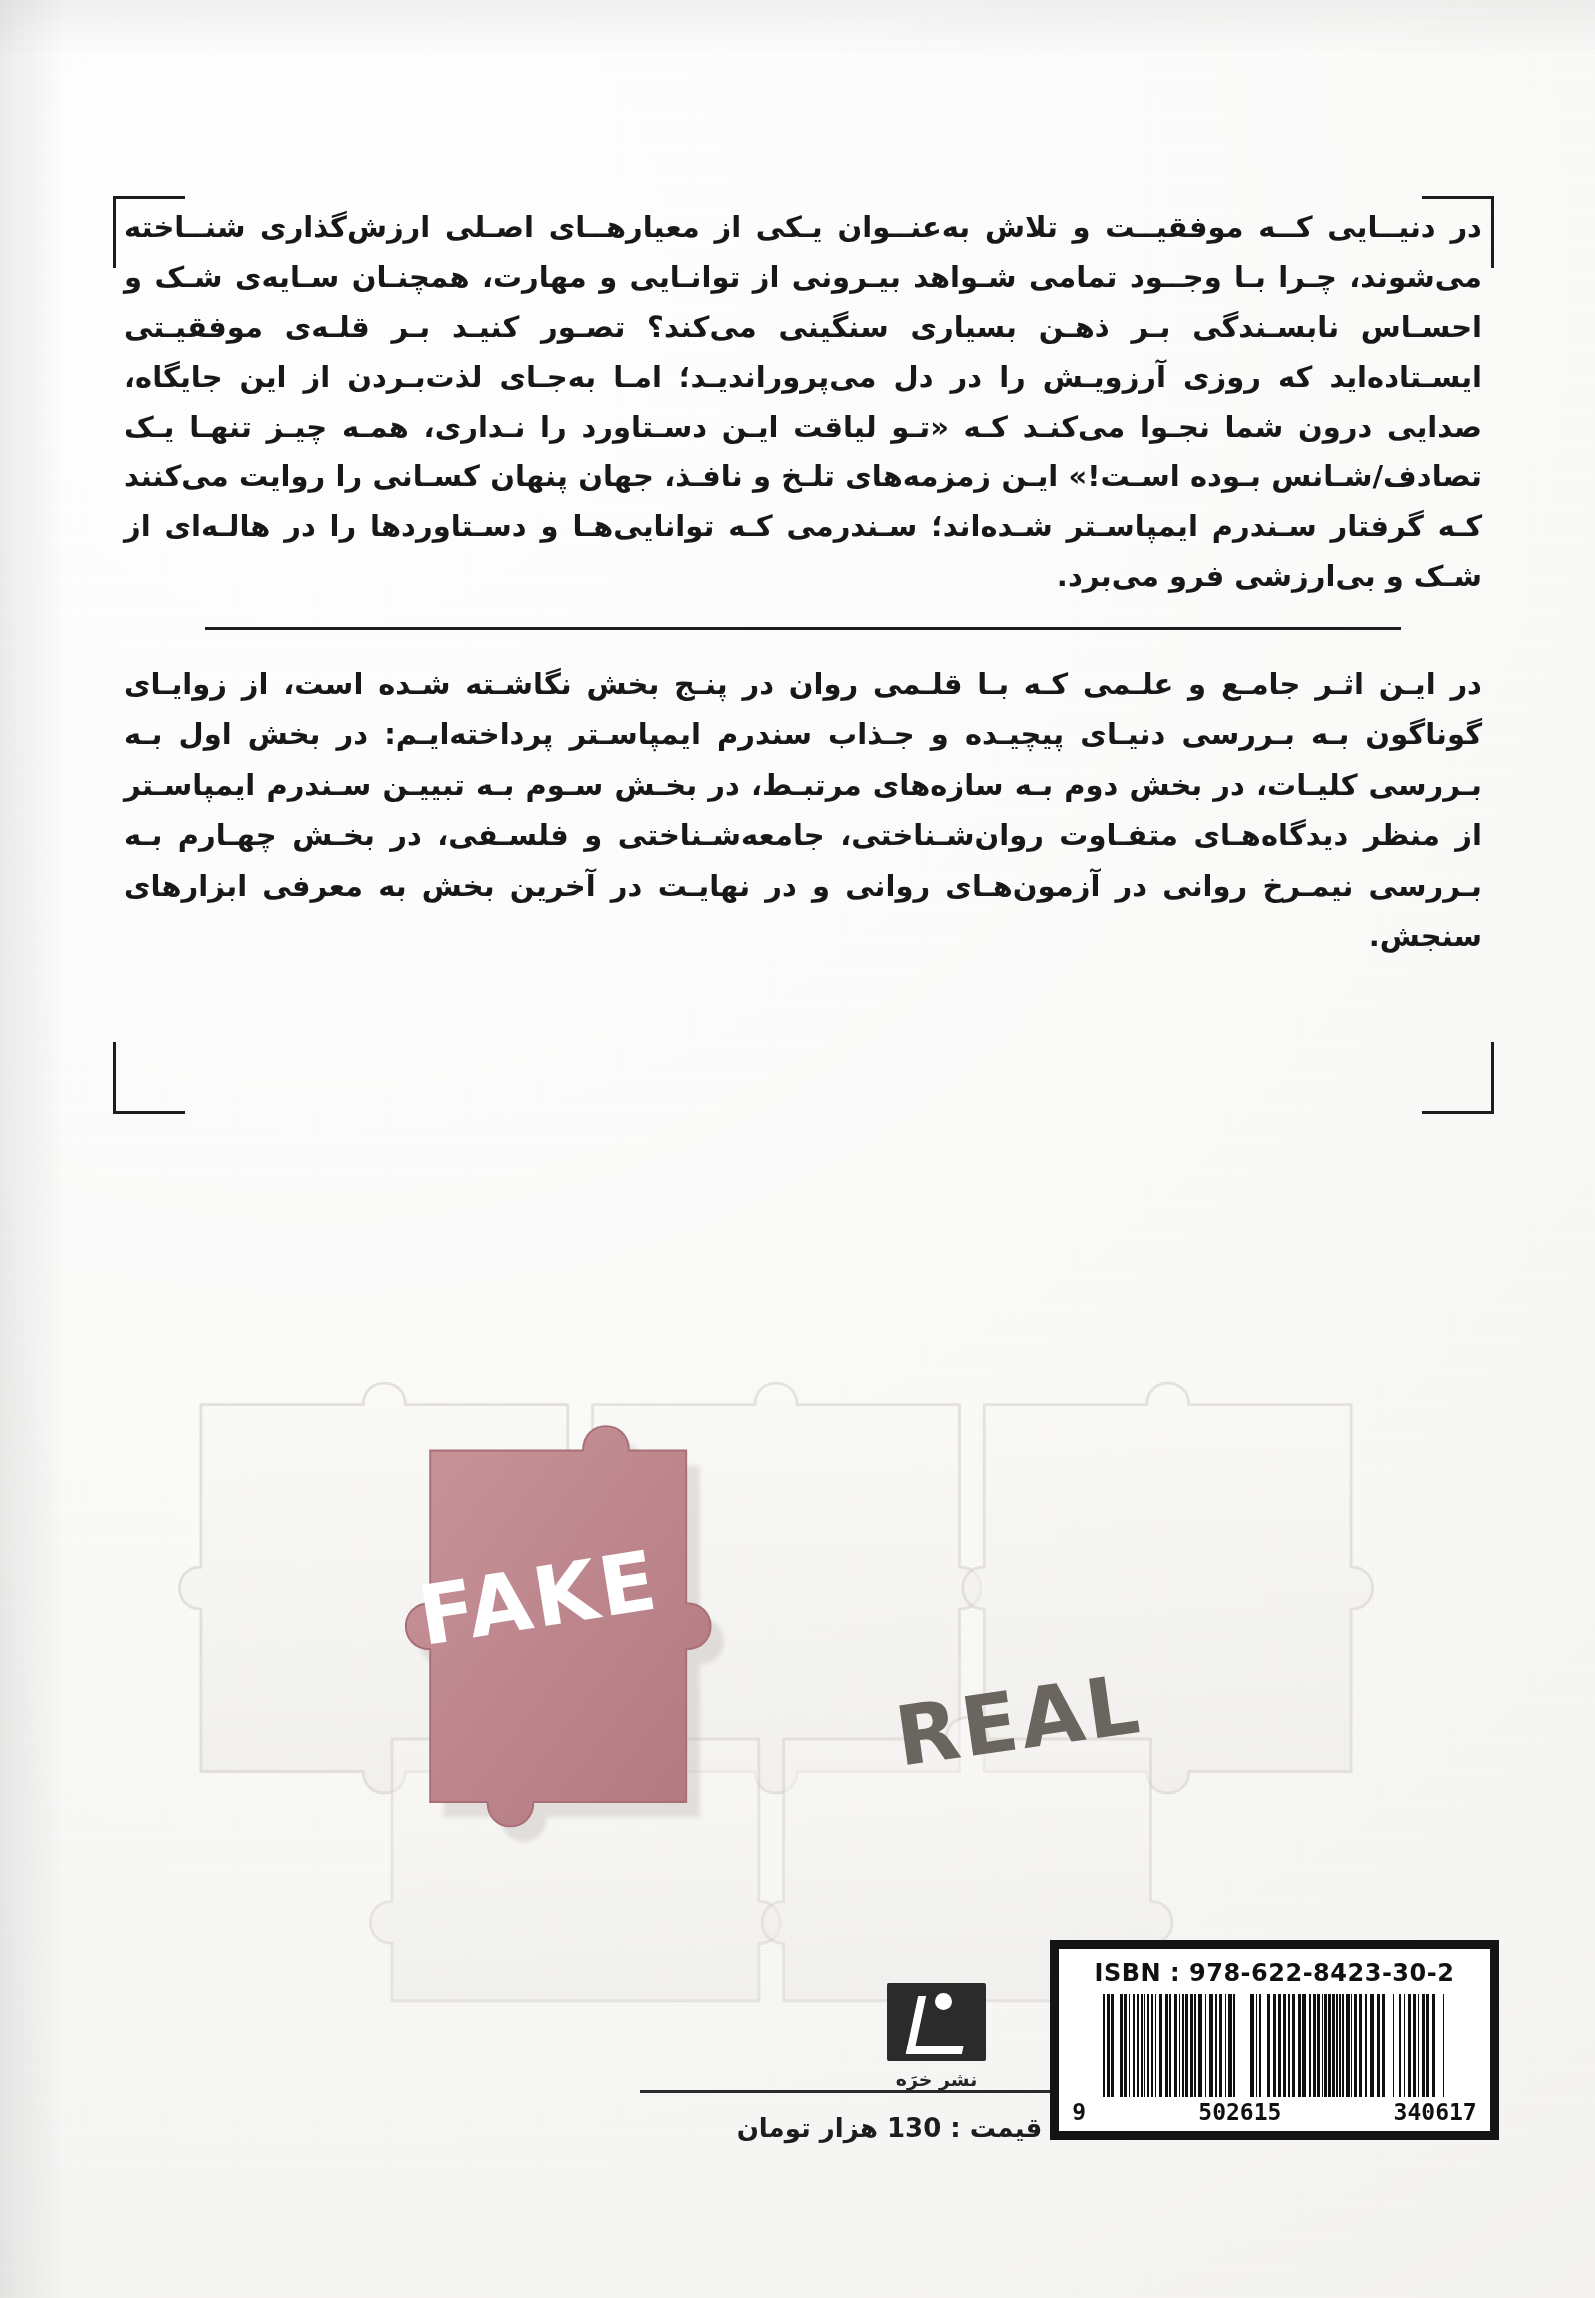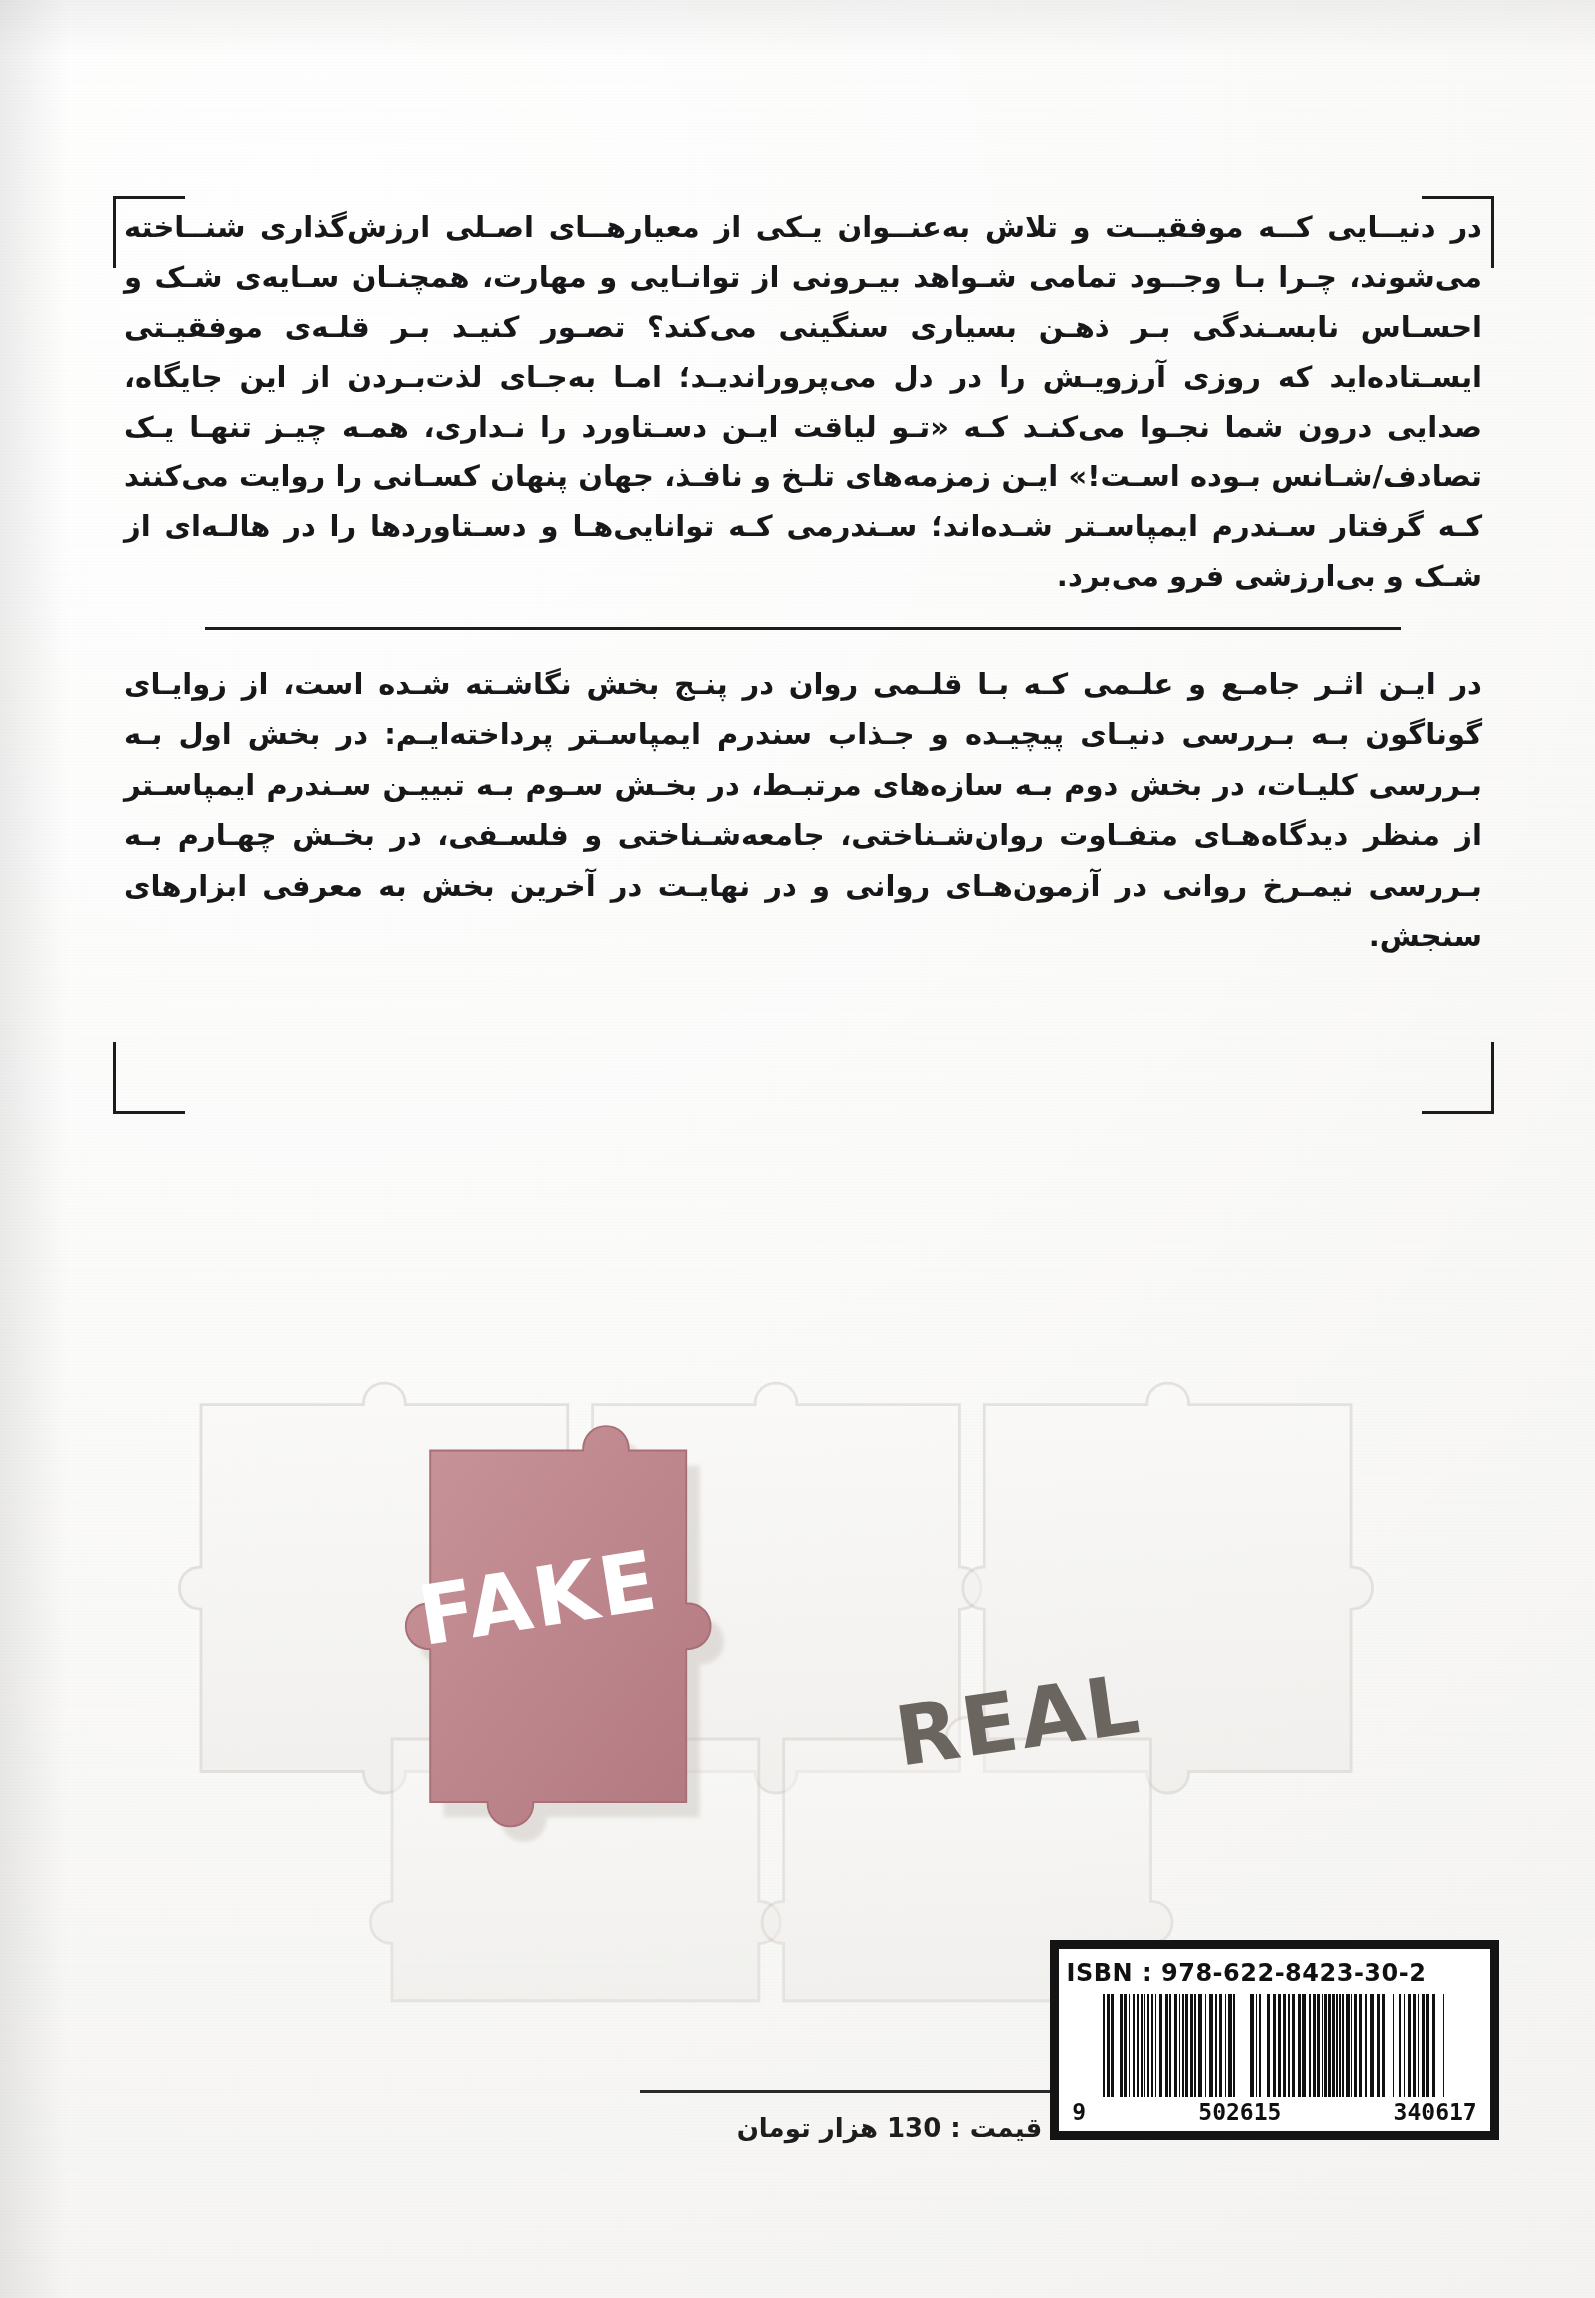--- a/index.html
+++ b/index.html
@@ -164,21 +164,21 @@
     position: absolute;
     right: 96px;
     top: 1940px;
     width: 449px;
     background: #ffffff;
     border: 9.6px solid #141414;
     padding: 9.6px 7.6px 5.7px 7.6px;
     box-sizing: border-box;
   }
   .isbn-text {
-    text-align: left;
+    text-align: center;
     font-family: "DejaVu Sans", "Liberation Sans", sans-serif;
     font-size: 24px;
     font-weight: 600;
     color: #111;
     direction: ltr;
     letter-spacing: 0.5px;
     margin-bottom: 7.6px;
   }
   .barcode {
     height: 103px;
@@ -255,20 +255,24 @@
       <path d="M300,168 h160 c0,-34 48,-34 48,0 h60 v160 c34,0 34,48 0,48 v160 h-160 c0,34 -48,34 -48,0 h-60 v-160 c-34,0 -34,-48 0,-48 z" transform="translate(14,16)" fill="#b9b2ac" opacity=".35" filter="url(#soft)"></path>
 
       <path d="M300,168 h160 c0,-34 48,-34 48,0 h60 v160 c34,0 34,48 0,48 v160 h-160 c0,34 -48,34 -48,0 h-60 v-160 c-34,0 -34,-48 0,-48 z" fill="url(#redGrad)" stroke="#a96f77" stroke-width="2"></path>
 
       <text x="418" y="352" fill="#ffffff" font-family="DejaVu Sans, Liberation Sans, sans-serif" font-size="86" font-weight="700" text-anchor="middle" transform="rotate(-9 418 352)" letter-spacing="3">FAKE</text>
 
       <text x="920" y="480" fill="#6b6560" font-family="DejaVu Sans, Liberation Sans, sans-serif" font-size="86" font-weight="700" text-anchor="middle" transform="rotate(-8 920 480)" letter-spacing="3">REAL</text>
     </svg>
   </div>
 
+  <div class="publisher">
+    <div class="pub-mark"></div>
+    <div class="pub-name">نشر خرَه</div>
+  </div>
   <div class="pub-rule"></div>
   <div class="price">قیمت : 130 هزار تومان</div>
 
   <div class="isbn-box">
     <div class="isbn-text">ISBN : 978-622-8423-30-2</div>
     <div class="barcode" id="barcode">
         <i style="width: 1px; margin-right: 1.9px;"></i>
         <i style="width: 3.8px; margin-right: 1.9px; opacity: 0;"></i>
         <i style="width: 2.9px; margin-right: 1.9px;"></i>
         <i style="width: 2.9px; margin-right: 2.9px;"></i>

